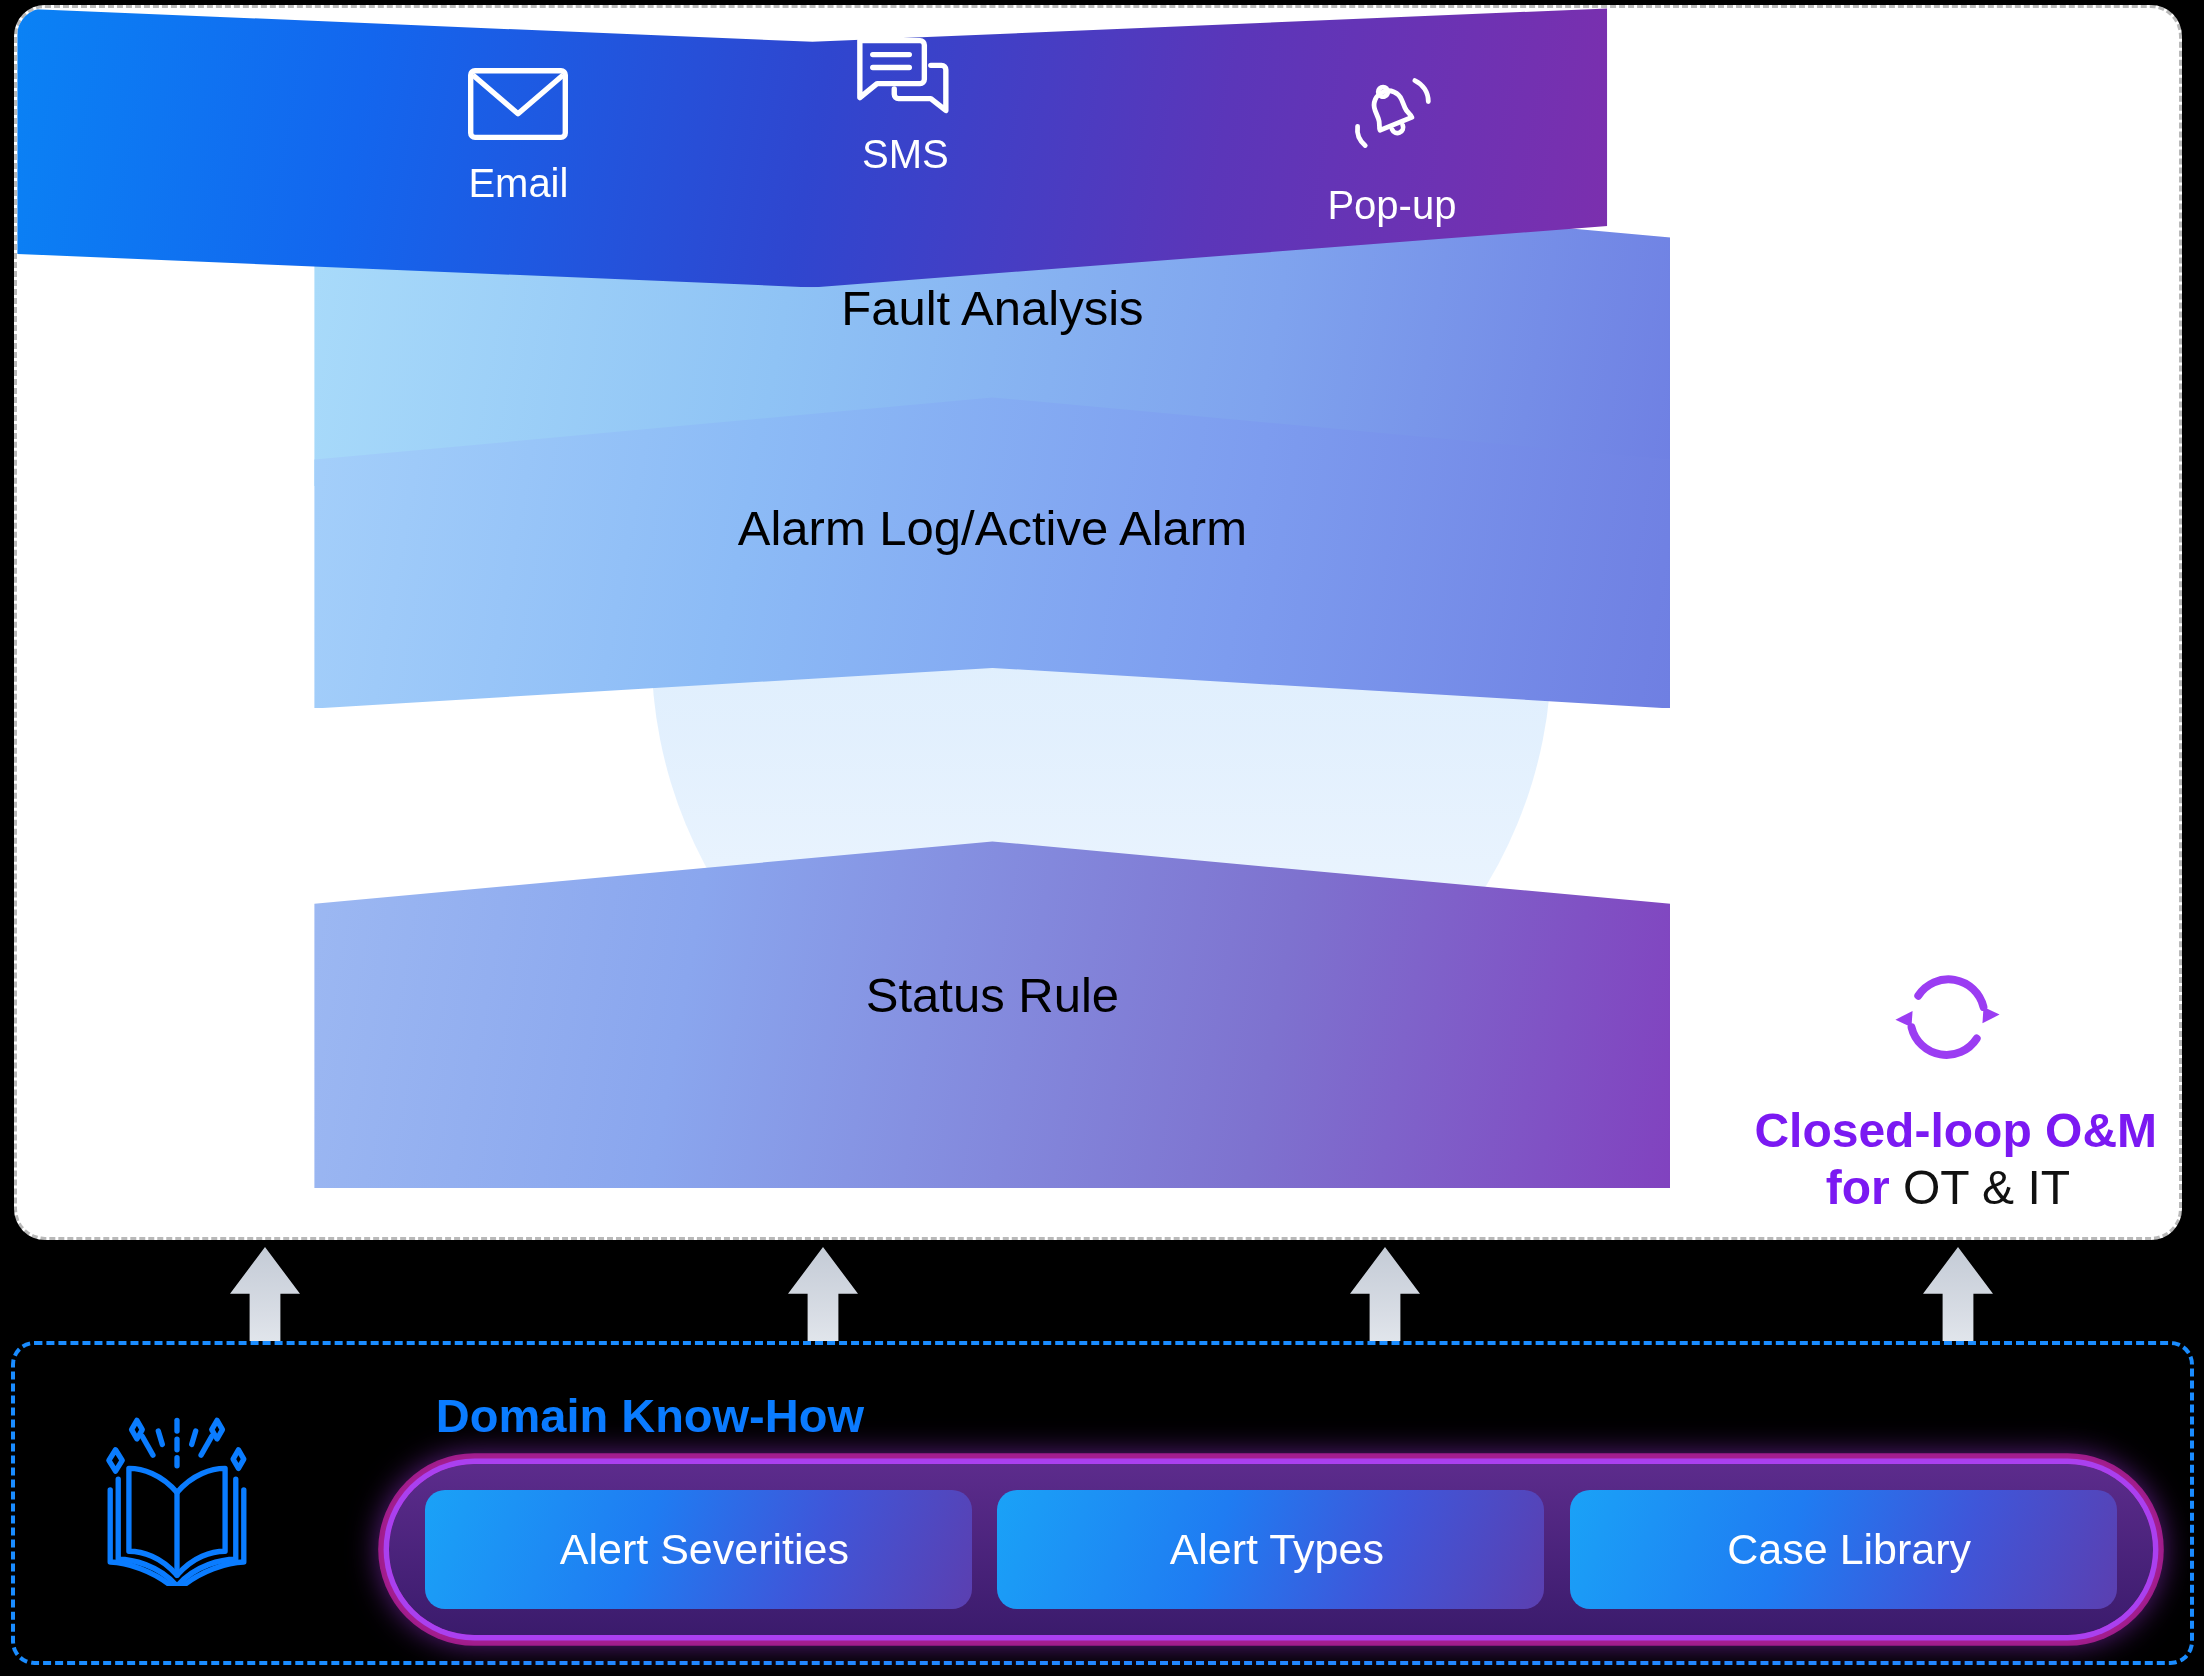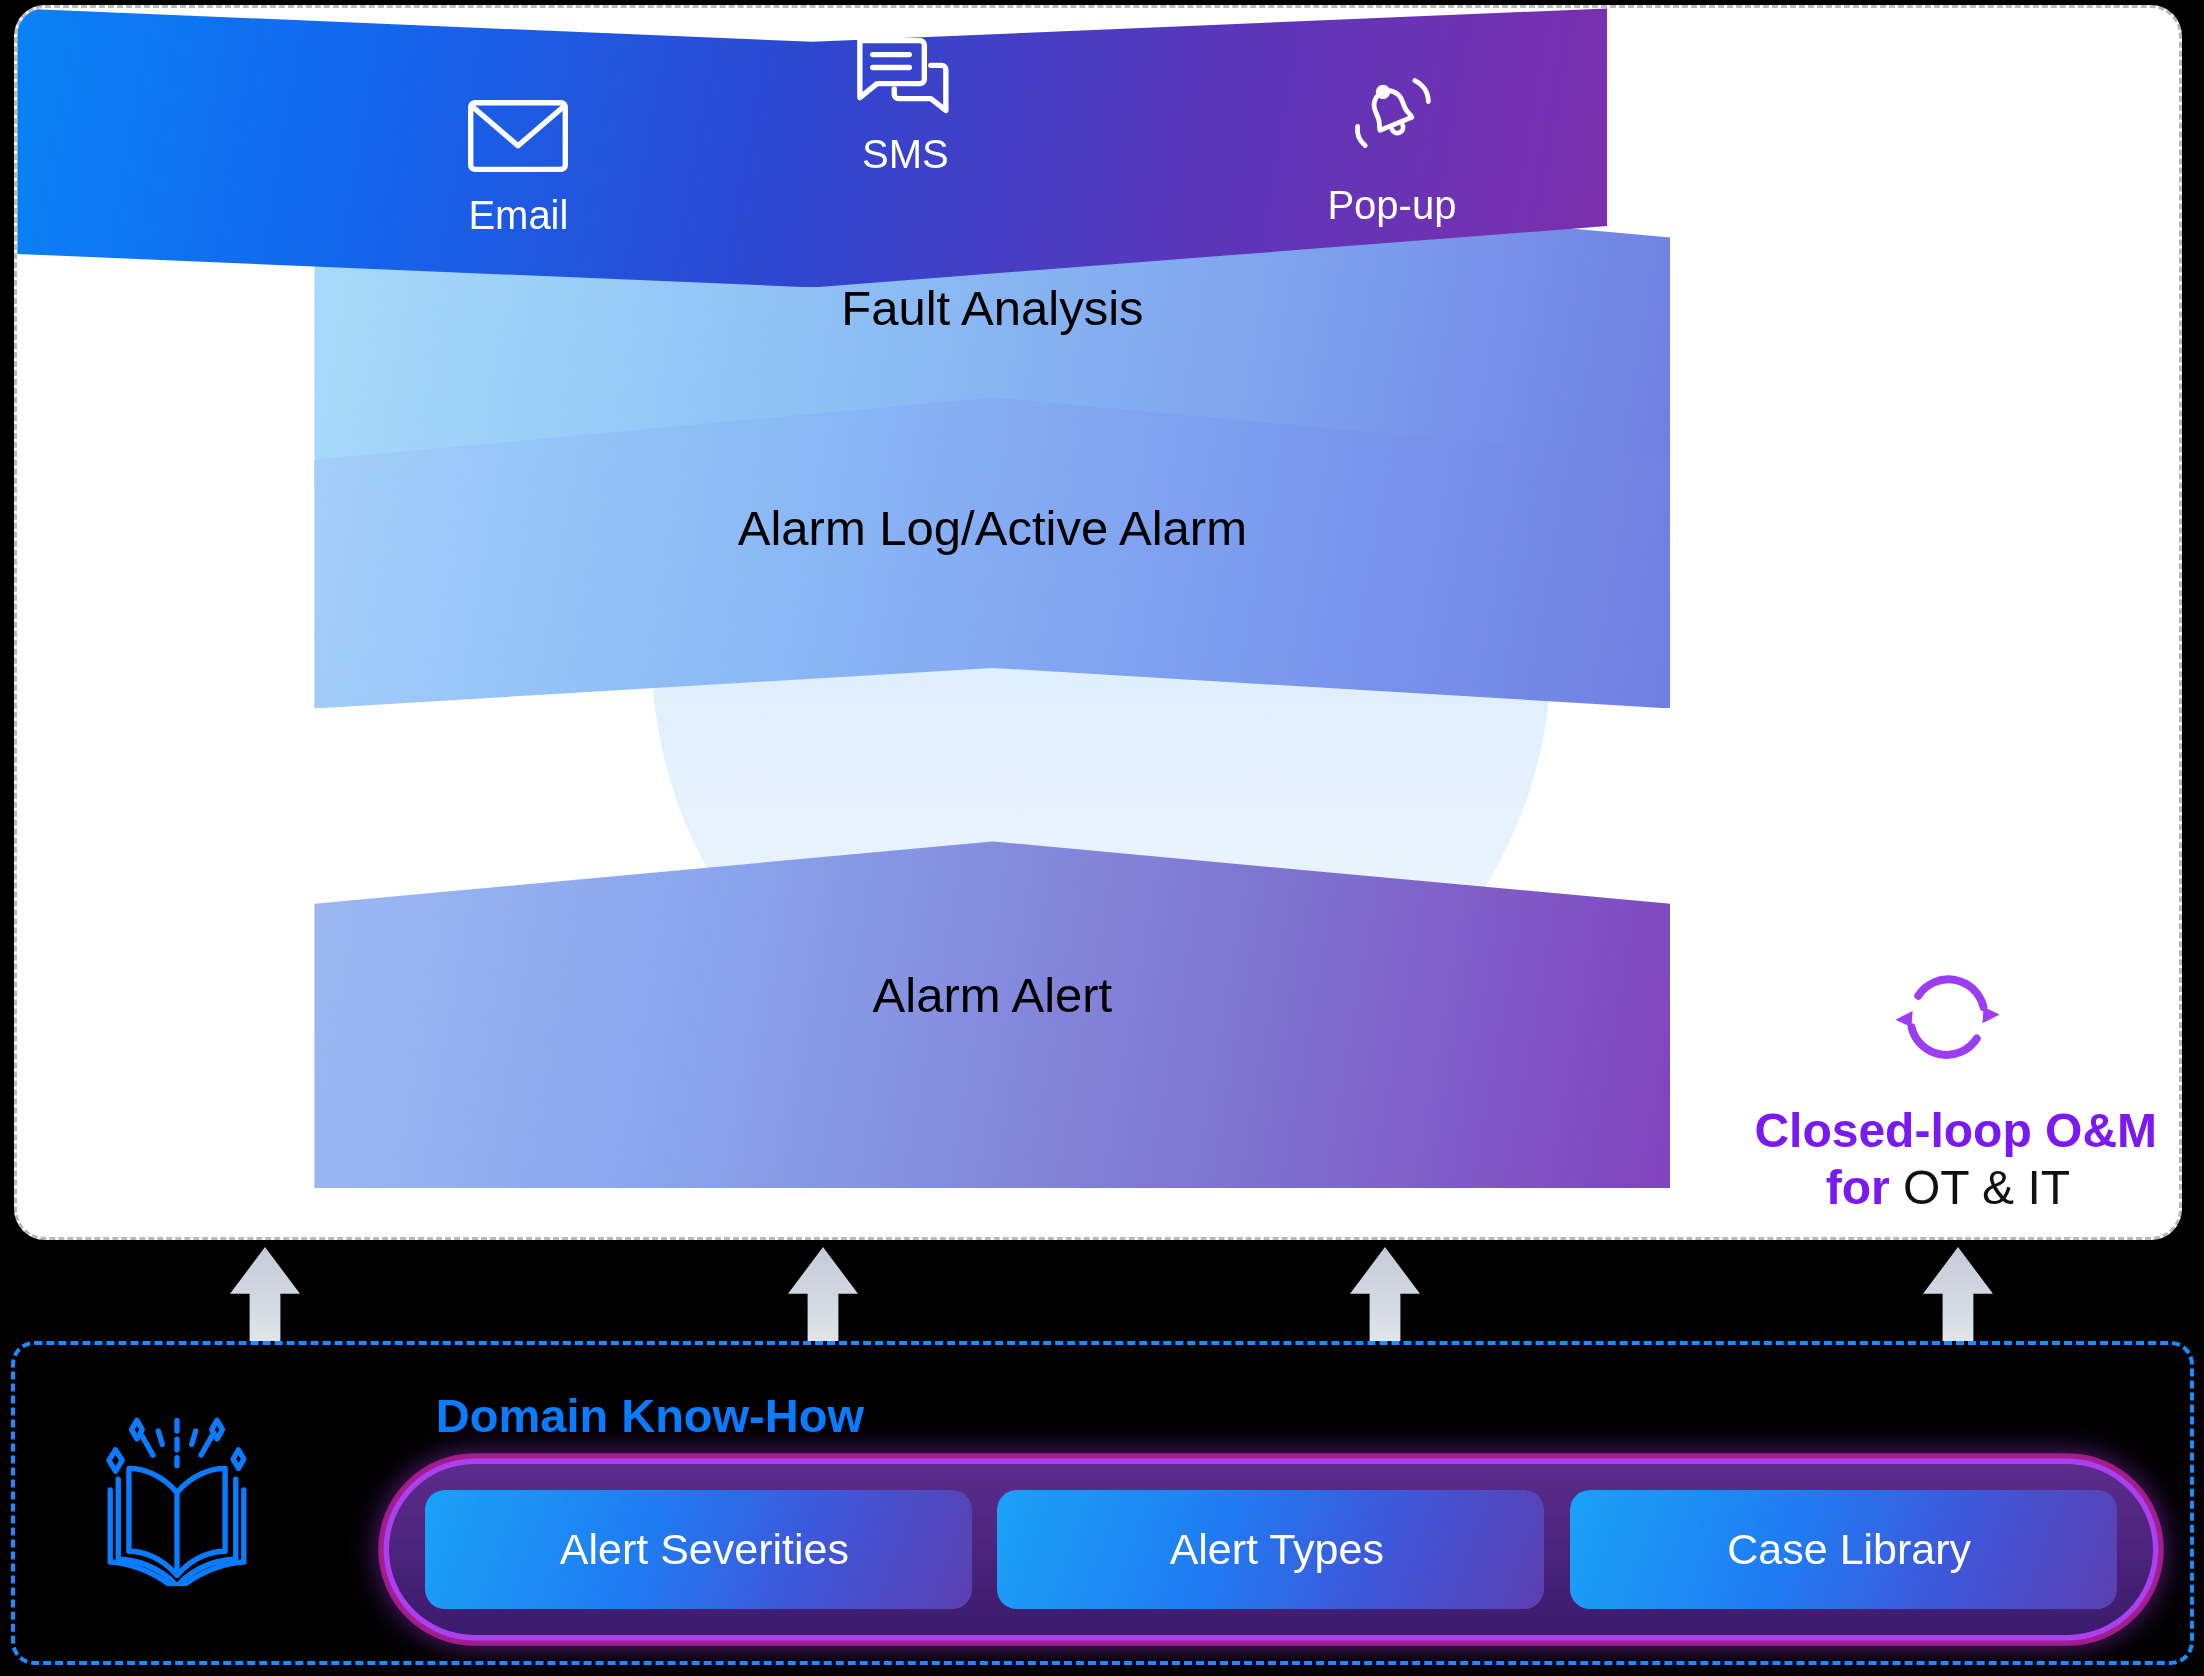--- a/index.html
+++ b/index.html
@@ -108,21 +108,21 @@
     align-items: center;
     color: #ffffff;
   }
   .channel-icon { width: 110px; height: 86px; }
   .channel-label {
     font-size: 40px;
     color: #ffffff;
     margin-top: 14.4px;
     white-space: nowrap;
   }
-  #channel-email { left: 446px; top: 84px; }
+  #channel-email { left: 446px; top: 52px; }
   #channel-sms   { left: 833px; top: 23.4px; }
   #channel-popup { left: 1310px; top: 63px; gap: 11px; }
 
   
   #closed-loop {
     position: absolute;
     left: 1737px; top: 954px;
     width: 387px;
     text-align: center;
   }
@@ -226,21 +226,21 @@
 
   <div class="chev" id="layer-fault">
     <span class="chev-label">Fault Analysis</span>
   </div>
 
   <div class="chev" id="layer-log">
     <span class="chev-label">Alarm Log/Active Alarm</span>
   </div>
 
   <div class="chev" id="layer-rule">
-    <span class="chev-label">Alarm Alert</span>
+    <span class="chev-label">Status Rule</span>
   </div>
 
   <div id="layer-channels">
 
     <div class="channel" id="channel-email">
       <svg class="channel-icon" viewBox="0 0 100 80">
         <rect x="6" y="10" width="88" height="62" rx="4" fill="none" stroke="#ffffff" stroke-width="5"></rect>
         <path d="M8 14 L50 50 L92 14" fill="none" stroke="#ffffff" stroke-width="5" stroke-linejoin="round"></path>
       </svg>
       <span class="channel-label">Email</span>

